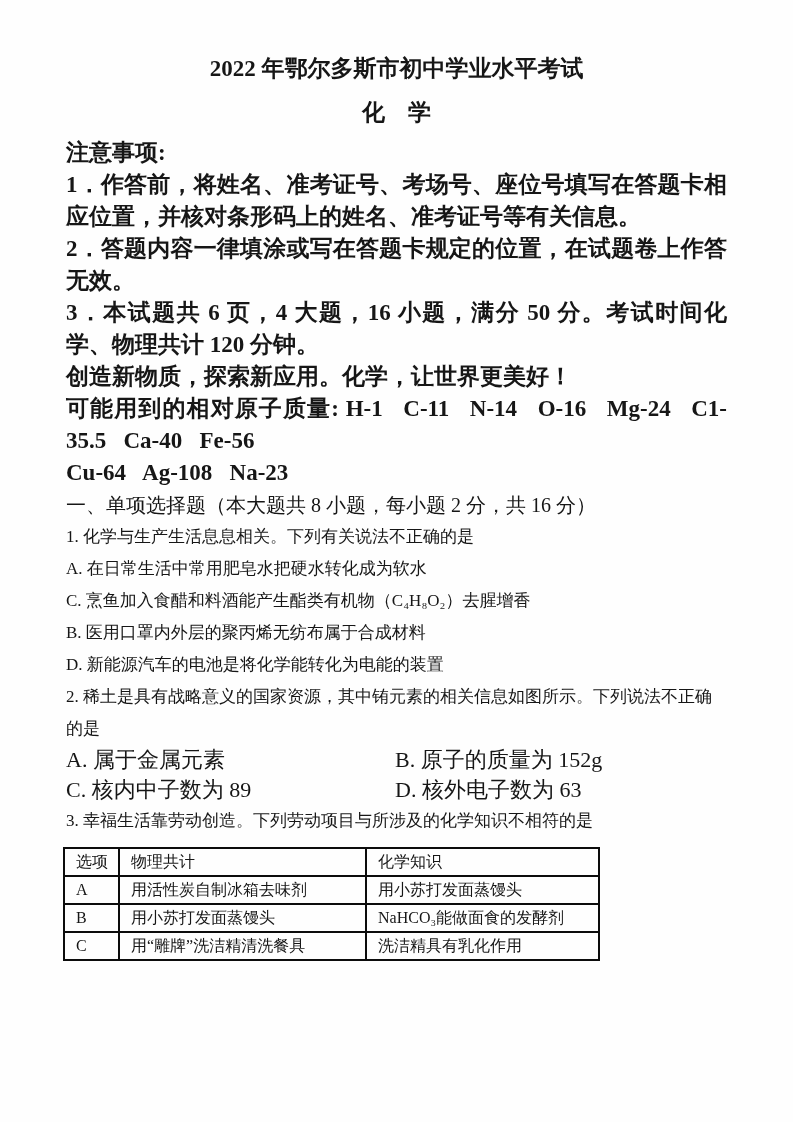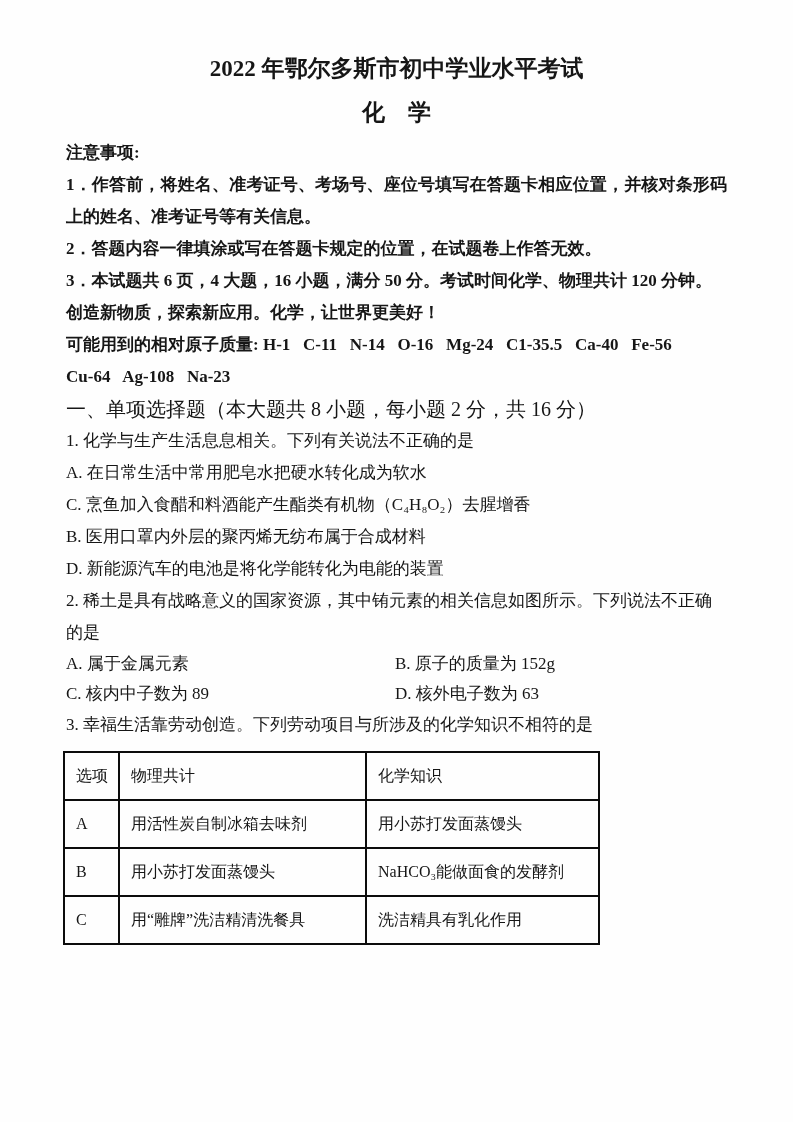--- a/index.html
+++ b/index.html
@@ -24,21 +24,21 @@
   .subject {
     text-align: center;
     font-size: 23px;
     font-weight: bold;
     line-height: 32px;
     margin-top: 12px;
     white-space: pre;
   }
   .notice { margin-top: 8px; }
   .bold-line {
-    font-size: 17px;
+    font-size: 23px;
     font-weight: bold;
     line-height: 32px;
     text-align: justify;
   }
   .pre { white-space: pre-wrap; }
   .body-line {
     font-size: 17px;
     font-weight: normal;
     line-height: 32px;
   }
@@ -47,35 +47,35 @@
     font-weight: normal;
     line-height: 32px;
   }
   .figure {
     margin: 6px 0 6px 10px;
     height: 125px;
   }
   .q2-options {
     display: grid;
     grid-template-columns: 329px 1fr;
-    font-size: 17px;
+    font-size: 22px;
     line-height: 30px;
   }
   .q3-table {
     border-collapse: collapse;
     margin-top: 10px;
     margin-left: -3px;
     table-layout: fixed;
     width: 535px;
   }
   .q3-table td {
     border: 2px solid #0c0c0c;
     font-size: 16px;
     font-weight: normal;
-    height: 48px;
+    height: 28px;
     padding: 0 6px 0 11px;
     vertical-align: middle;
     text-align: left;
   }
   .q3-table .col-opt { width: 55px; }
   .q3-table .col-task { width: 247px; }
   .q3-table .col-know { width: 233px; }
   svg text {
     font-family: "Liberation Serif", "DejaVu Serif", serif;
     fill: #161616;

